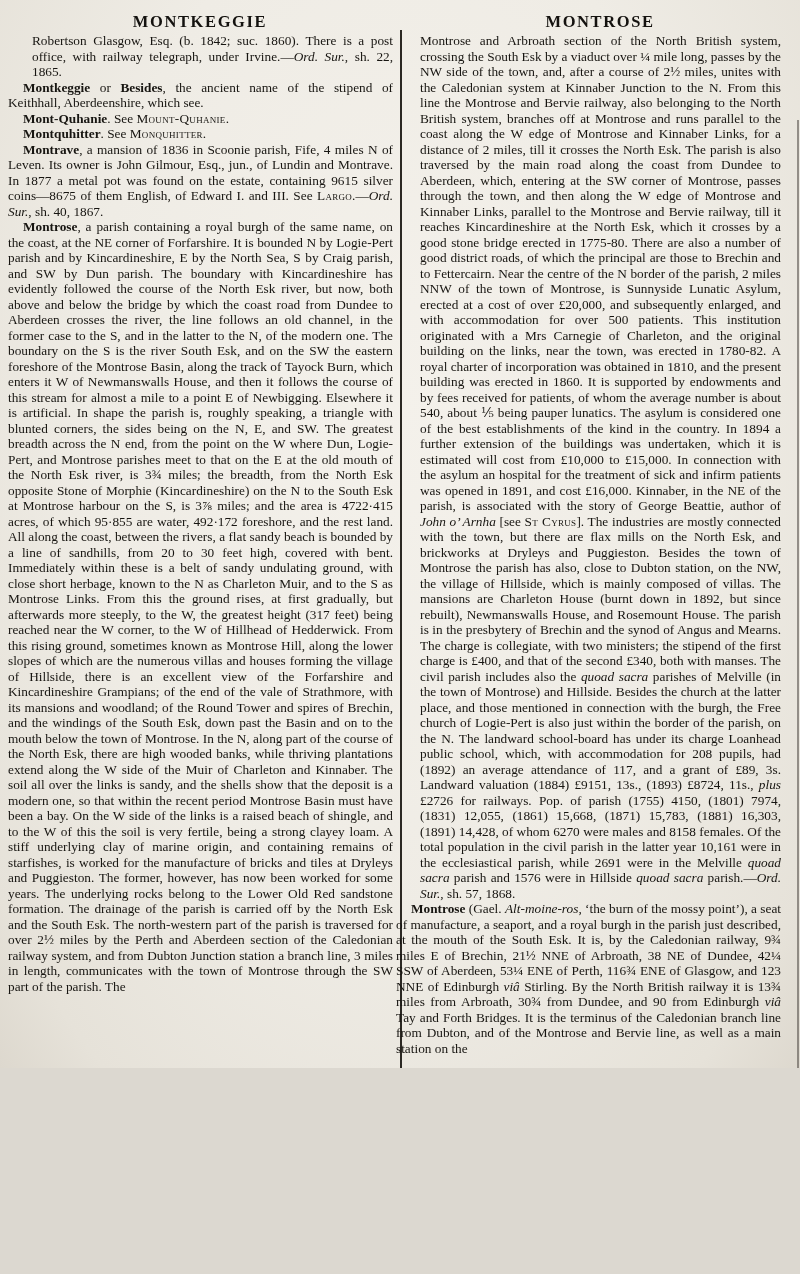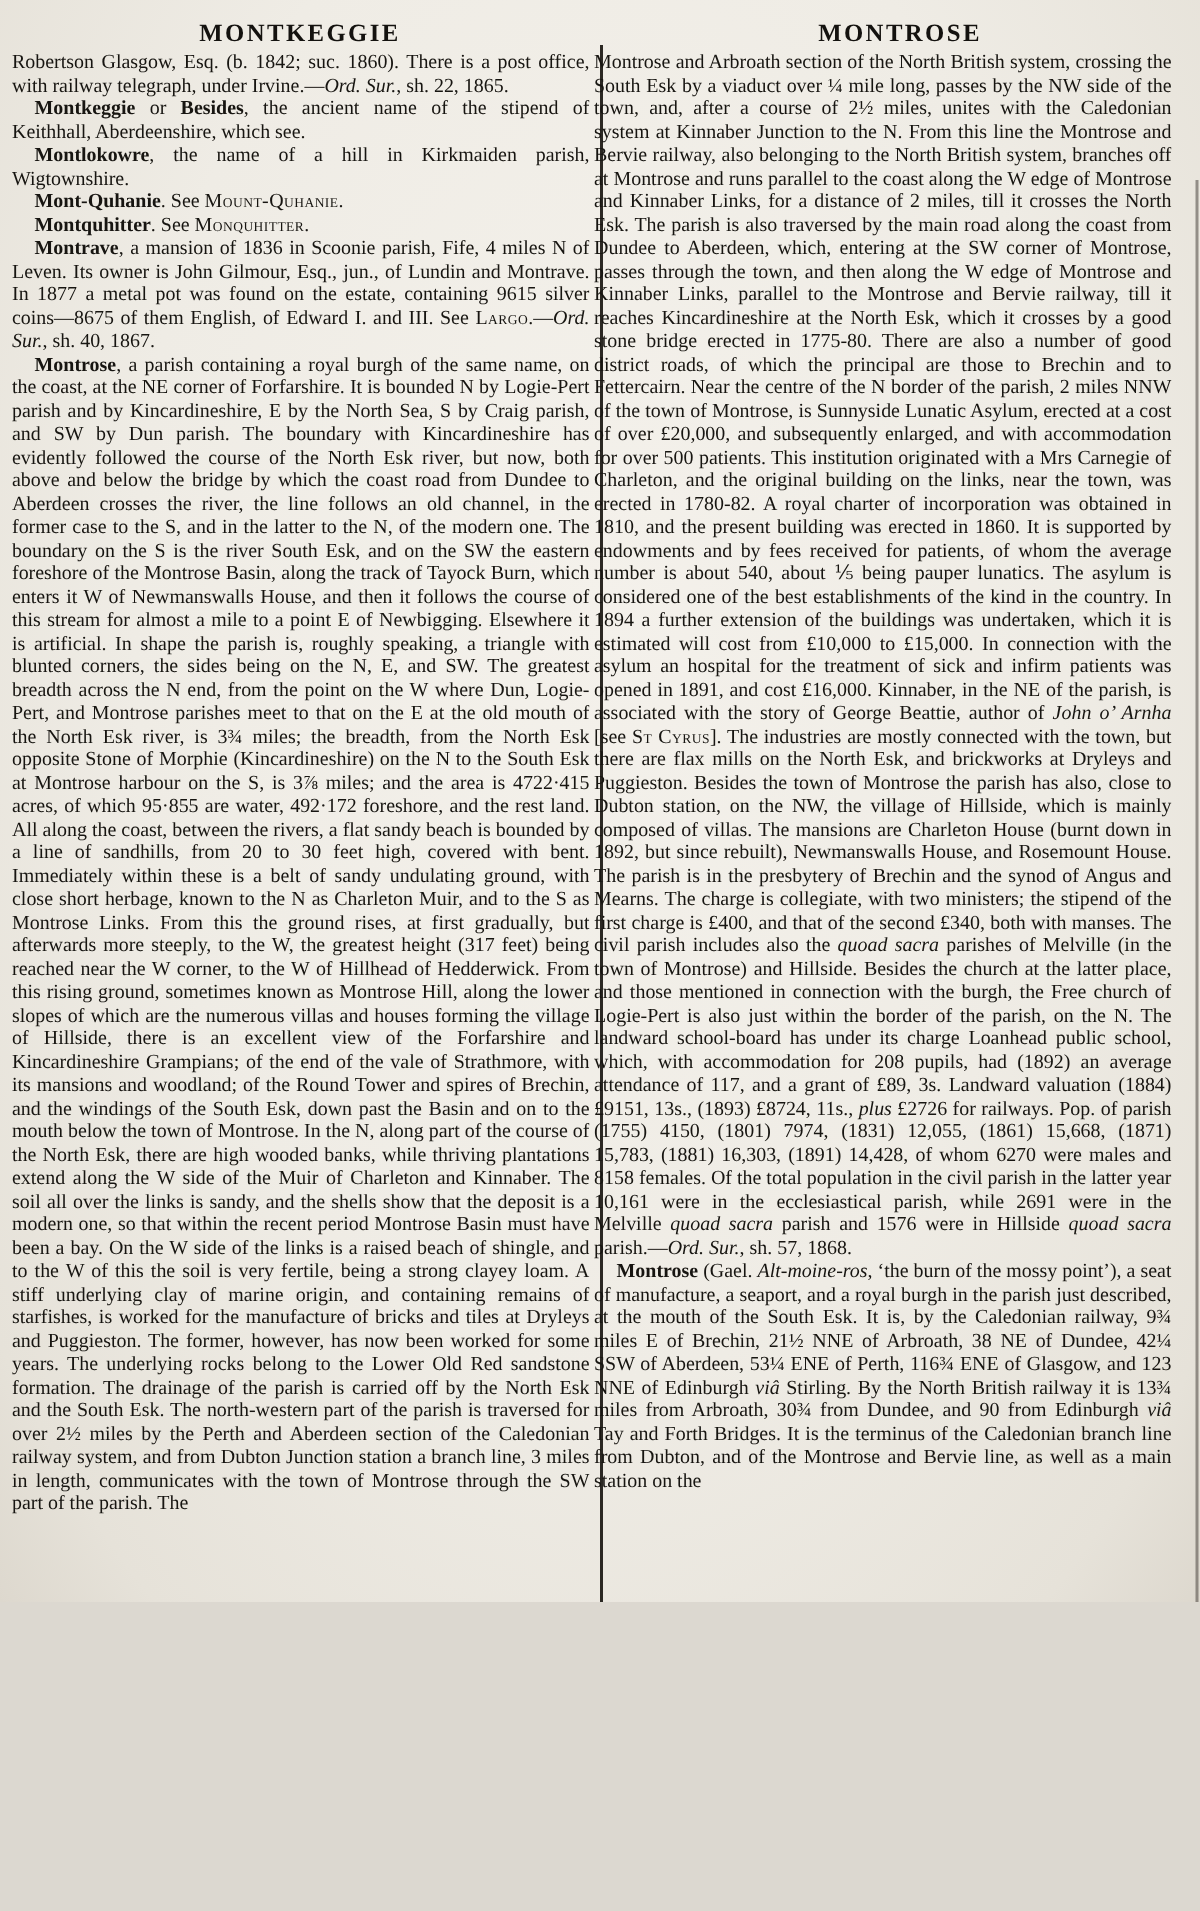--- a/index.html
+++ b/index.html
@@ -30,21 +30,21 @@
   }
   .column{
     position:absolute;top:33px;width:385px;height:1232px;overflow:hidden;
     font-size:13.3px;line-height:15.5px;
     text-align:justify;
     -webkit-hyphens:auto;hyphens:auto;
   }
   .column.left{left:8px;}
   .column.right{left:396px;height:1206px;}
   .column p{margin:0;text-indent:15px;}
-  .column p.noindent{text-indent:0;}
+  .column p.noindent{text-indent:0;margin-left:24px;}
   .s-b{font-weight:bold;}
   .s-i{font-style:italic;}
   .s-sc{font-variant:small-caps;letter-spacing:.3px;}
   .page-number{
     position:absolute;left:782px;top:1242px;width:40px;
     font-weight:bold;font-size:15.5px;text-align:right;color:#14120f;
   }
 </style>
 </head>
 <body>
@@ -54,21 +54,20 @@
   <div class="col-header left">MONTKEGGIE</div>
 
   <div class="col-header right">MONTROSE</div>
 
   <div class="divider"></div>
   <div class="edge-mark"></div>
 
   <div class="column left">
       <p class="noindent"><span>Robertson Glasgow, Esq. (b. 1842; suc. 1860).  There is a post office, with railway telegraph, under Irvine.—</span><span class="s-i">Ord. Sur.</span><span>, sh. 22, 1865.</span></p>
       <p><span class="s-b">Montkeggie</span><span> or </span><span class="s-b">Besides</span><span>, the ancient name of the stipend of Keithhall, Aberdeenshire, which see.</span></p>
-      <p><span class="s-b">Montlokowre</span><span>, the name of a hill in Kirkmaiden parish, Wigtownshire.</span></p>
       <p><span class="s-b">Mont-Quhanie</span><span>.  See </span><span class="s-sc">Mount-Quhanie</span><span>.</span></p>
       <p><span class="s-b">Montquhitter</span><span>.  See </span><span class="s-sc">Monquhitter</span><span>.</span></p>
       <p><span class="s-b">Montrave</span><span>, a mansion of 1836 in Scoonie parish, Fife, 4 miles N of Leven.  Its owner is John Gilmour, Esq., jun., of Lundin and Montrave.  In 1877 a metal pot was found on the estate, containing 9615 silver coins—8675 of them English, of Edward I. and III.  See </span><span class="s-sc">Largo</span><span>.—</span><span class="s-i">Ord. Sur.</span><span>, sh. 40, 1867.</span></p>
       <p><span class="s-b">Montrose</span><span>, a parish containing a royal burgh of the same name, on the coast, at the NE corner of Forfarshire.  It is bounded N by Logie-Pert parish and by Kincardineshire, E by the North Sea, S by Craig parish, and SW by Dun parish.  The boundary with Kincardineshire has evidently followed the course of the North Esk river, but now, both above and below the bridge by which the coast road from Dundee to Aberdeen crosses the river, the line follows an old channel, in the former case to the S, and in the latter to the N, of the modern one.  The boundary on the S is the river South Esk, and on the SW the eastern foreshore of the Montrose Basin, along the track of Tayock Burn, which enters it W of Newmanswalls House, and then it follows the course of this stream for almost a mile to a point E of Newbigging.  Elsewhere it is artificial.  In shape the parish is, roughly speaking, a triangle with blunted corners, the sides being on the N, E, and SW.  The greatest breadth across the N end, from the point on the W where Dun, Logie-Pert, and Montrose parishes meet to that on the E at the old mouth of the North Esk river, is 3¾ miles; the breadth, from the North Esk opposite Stone of Morphie (Kincardineshire) on the N to the South Esk at Montrose harbour on the S, is 3⅞ miles; and the area is 4722·415 acres, of which 95·855 are water, 492·172 foreshore, and the rest land.  All along the coast, between the rivers, a flat sandy beach is bounded by a line of sandhills, from 20 to 30 feet high, covered with bent.  Immediately within these is a belt of sandy undulating ground, with close short herbage, known to the N as Charleton Muir, and to the S as Montrose Links.  From this the ground rises, at first gradually, but afterwards more steeply, to the W, the greatest height (317 feet) being reached near the W corner, to the W of Hillhead of Hedderwick.  From this rising ground, sometimes known as Montrose Hill, along the lower slopes of which are the numerous villas and houses forming the village of Hillside, there is an excellent view of the Forfarshire and Kincardineshire Grampians; of the end of the vale of Strathmore, with its mansions and woodland; of the Round Tower and spires of Brechin, and the windings of the South Esk, down past the Basin and on to the mouth below the town of Montrose.  In the N, along part of the course of the North Esk, there are high wooded banks, while thriving plantations extend along the W side of the Muir of Charleton and Kinnaber.  The soil all over the links is sandy, and the shells show that the deposit is a modern one, so that within the recent period Montrose Basin must have been a bay.  On the W side of the links is a raised beach of shingle, and to the W of this the soil is very fertile, being a strong clayey loam.  A stiff underlying clay of marine origin, and containing remains of starfishes, is worked for the manufacture of bricks and tiles at Dryleys and Puggieston.  The former, however, has now been worked for some years.  The underlying rocks belong to the Lower Old Red sandstone formation.  The drainage of the parish is carried off by the North Esk and the South Esk.  The north-western part of the parish is traversed for over 2½ miles by the Perth and Aberdeen section of the Caledonian railway system, and from Dubton Junction station a branch line, 3 miles in length, communicates with the town of Montrose through the SW part of the parish.  The</span></p>
     </div>
 
   <div class="column right">
       <p class="noindent"><span>Montrose and Arbroath section of the North British system, crossing the South Esk by a viaduct over ¼ mile long, passes by the NW side of the town, and, after a course of 2½ miles, unites with the Caledonian system at Kinnaber Junction to the N.  From this line the Montrose and Bervie railway, also belonging to the North British system, branches off at Montrose and runs parallel to the coast along the W edge of Montrose and Kinnaber Links, for a distance of 2 miles, till it crosses the North Esk.  The parish is also traversed by the main road along the coast from Dundee to Aberdeen, which, entering at the SW corner of Montrose, passes through the town, and then along the W edge of Montrose and Kinnaber Links, parallel to the Montrose and Bervie railway, till it reaches Kincardineshire at the North Esk, which it crosses by a good stone bridge erected in 1775-80.  There are also a number of good district roads, of which the principal are those to Brechin and to Fettercairn.  Near the centre of the N border of the parish, 2 miles NNW of the town of Montrose, is Sunnyside Lunatic Asylum, erected at a cost of over £20,000, and subsequently enlarged, and with accommodation for over 500 patients.  This institution originated with a Mrs Carnegie of Charleton, and the original building on the links, near the town, was erected in 1780-82.  A royal charter of incorporation was obtained in 1810, and the present building was erected in 1860.  It is supported by endowments and by fees received for patients, of whom the average number is about 540, about ⅕ being pauper lunatics.  The asylum is considered one of the best establishments of the kind in the country.  In 1894 a further extension of the buildings was undertaken, which it is estimated will cost from £10,000 to £15,000.  In connection with the asylum an hospital for the treatment of sick and infirm patients was opened in 1891, and cost £16,000.  Kinnaber, in the NE of the parish, is associated with the story of George Beattie, author of </span><span class="s-i">John o’ Arnha</span><span> [see </span><span class="s-sc">St Cyrus</span><span>].  The industries are mostly connected with the town, but there are flax mills on the North Esk, and brickworks at Dryleys and Puggieston.  Besides the town of Montrose the parish has also, close to Dubton station, on the NW, the village of Hillside, which is mainly composed of villas.  The mansions are Charleton House (burnt down in 1892, but since rebuilt), Newmanswalls House, and Rosemount House.  The parish is in the presbytery of Brechin and the synod of Angus and Mearns.  The charge is collegiate, with two ministers; the stipend of the first charge is £400, and that of the second £340, both with manses.  The civil parish includes also the </span><span class="s-i">quoad sacra</span><span> parishes of Melville (in the town of Montrose) and Hillside.  Besides the church at the latter place, and those mentioned in connection with the burgh, the Free church of Logie-Pert is also just within the border of the parish, on the N.  The landward school-board has under its charge Loanhead public school, which, with accommodation for 208 pupils, had (1892) an average attendance of 117, and a grant of £89, 3s.  Landward valuation (1884) £9151, 13s., (1893) £8724, 11s., </span><span class="s-i">plus</span><span> £2726 for railways.  Pop. of parish (1755) 4150, (1801) 7974, (1831) 12,055, (1861) 15,668, (1871) 15,783, (1881) 16,303, (1891) 14,428, of whom 6270 were males and 8158 females.  Of the total population in the civil parish in the latter year 10,161 were in the ecclesiastical parish, while 2691 were in the Melville </span><span class="s-i">quoad sacra</span><span> parish and 1576 were in Hillside </span><span class="s-i">quoad sacra</span><span> parish.—</span><span class="s-i">Ord. Sur.</span><span>, sh. 57, 1868.</span></p>
       <p><span class="s-b">Montrose</span><span> (Gael. </span><span class="s-i">Alt-moine-ros</span><span>, ‘the burn of the mossy point’), a seat of manufacture, a seaport, and a royal burgh in the parish just described, at the mouth of the South Esk.  It is, by the Caledonian railway, 9¾ miles E of Brechin, 21½ NNE of Arbroath, 38 NE of Dundee, 42¼ SSW of Aberdeen, 53¼ ENE of Perth, 116¾ ENE of Glasgow, and 123 NNE of Edinburgh </span><span class="s-i">viâ</span><span> Stirling.  By the North British railway it is 13¾ miles from Arbroath, 30¾ from Dundee, and 90 from Edinburgh </span><span class="s-i">viâ</span><span> Tay and Forth Bridges.  It is the terminus of the Caledonian branch line from Dubton, and of the Montrose and Bervie line, as well as a main station on the</span></p>
     </div>

